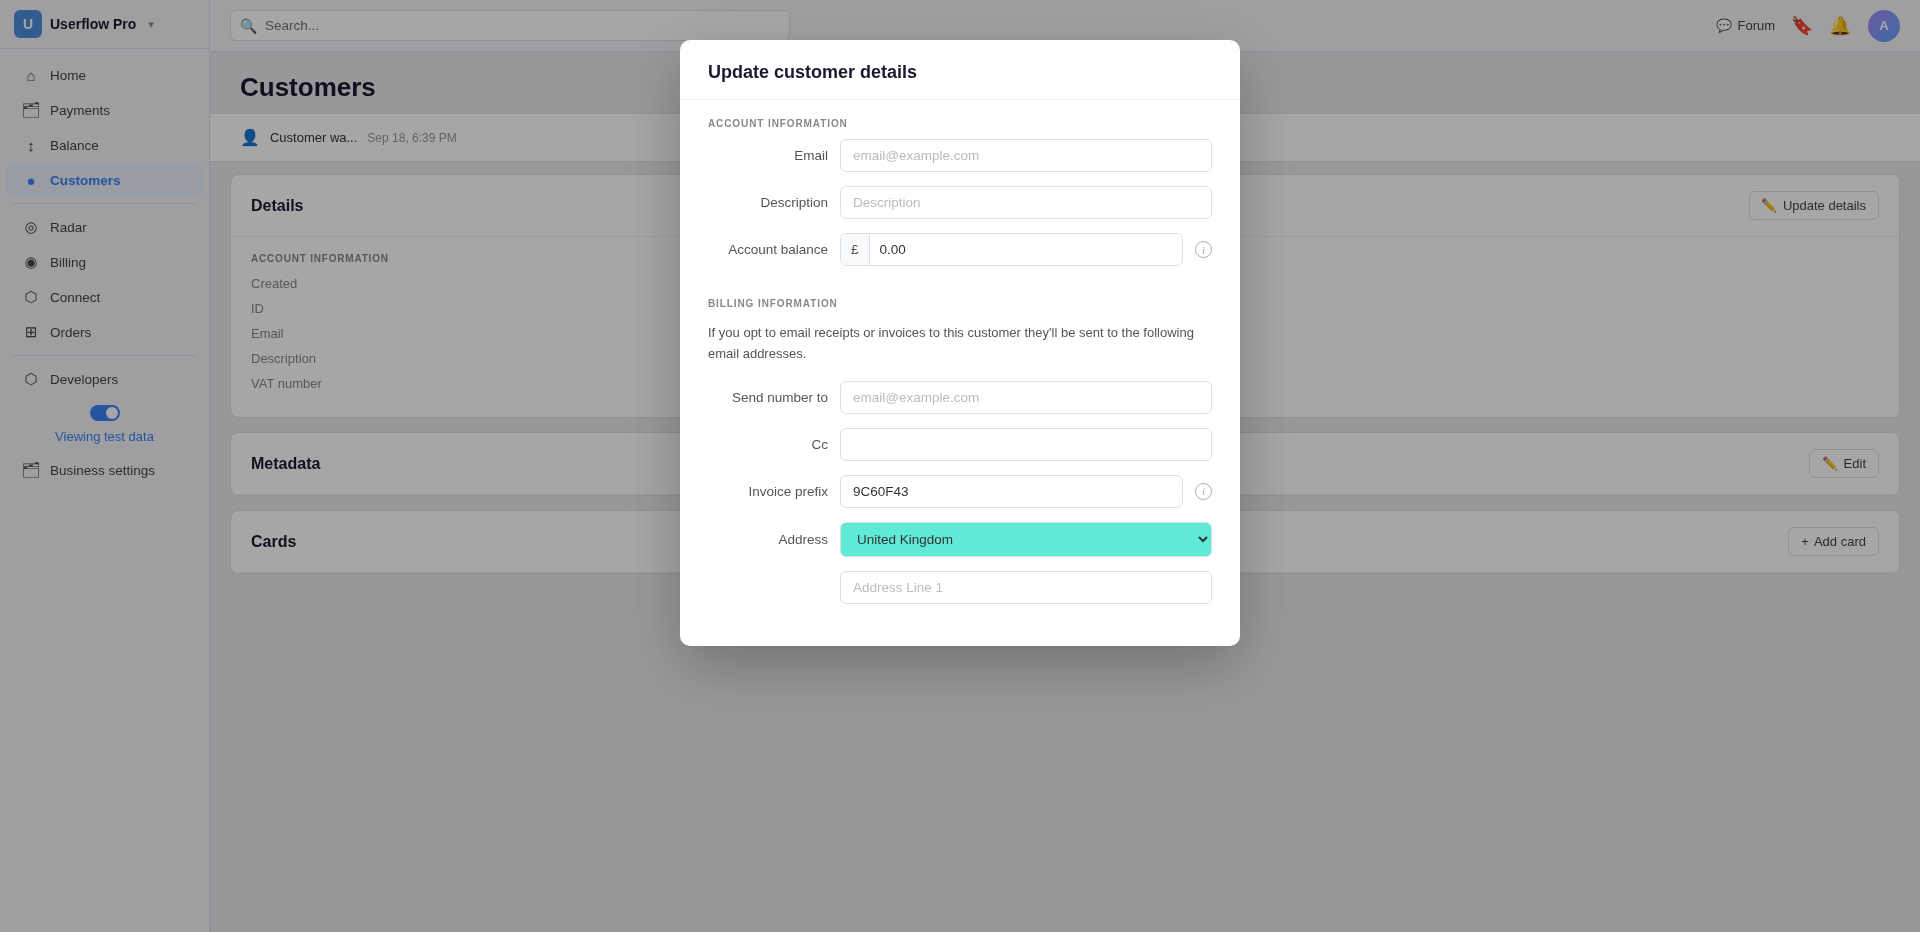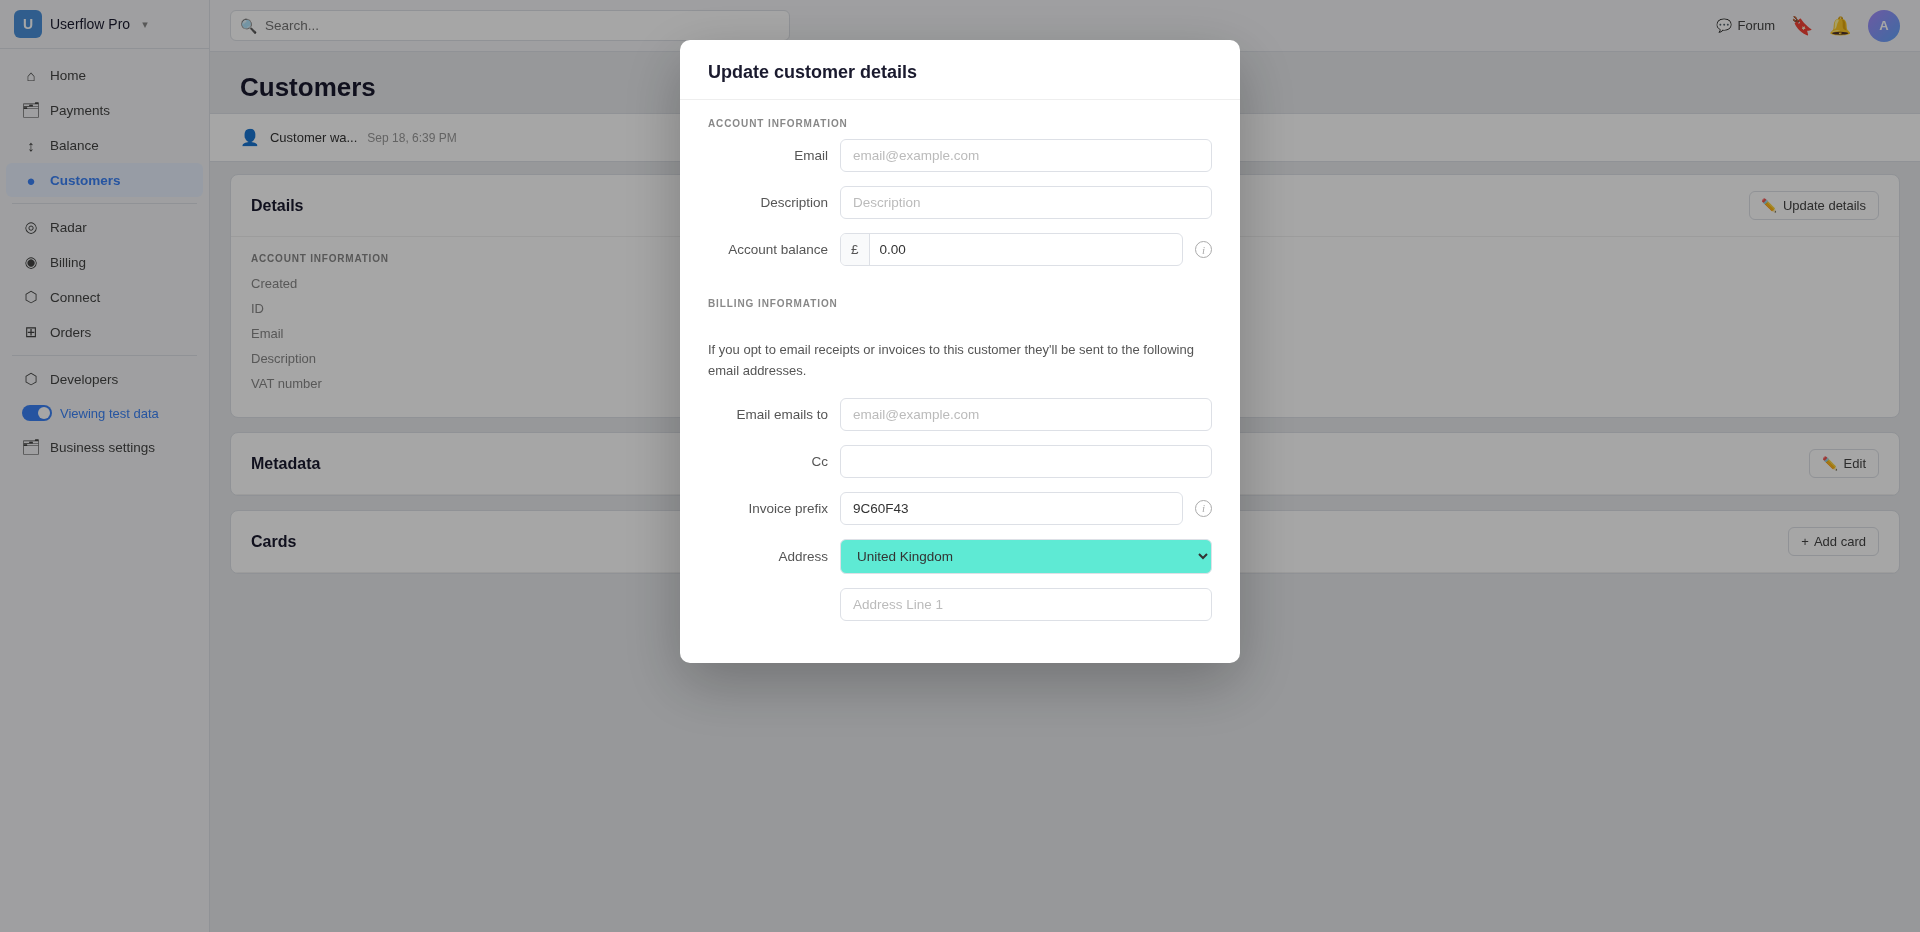--- a/index.html
+++ b/index.html
@@ -23,39 +23,40 @@
       border-bottom: 1px solid #dde0e6;
       cursor: pointer;
     }
     .sidebar-logo {
       width: 28px; height: 28px;
       background: #4a90d9;
       border-radius: 6px;
       display: flex; align-items: center; justify-content: center;
       color: white; font-size: 14px; font-weight: bold;
     }
-    .sidebar-title { font-size: 14px; font-weight: 400; color: #1a1a2e; }
+    .sidebar-title { font-size: 14px; font-weight: 700; color: #1a1a2e; }
     .sidebar-chevron { margin-left: 4px; color: #888; font-size: 11px; }
     .sidebar-nav { padding: 8px 0; flex: 1; }
     .nav-item {
       display: flex; align-items: center; gap: 10px;
       padding: 8px 16px;
       font-size: 13.5px;
       color: #444;
       cursor: pointer;
       border-radius: 6px;
       margin: 1px 6px;
     }
     .nav-item.active { color: #3b82f6; font-weight: 600; background: #e8f0fe; }
     .nav-item .nav-icon { width: 18px; height: 18px; display: flex; align-items: center; justify-content: center; font-size: 15px; }
     .nav-divider { height: 1px; background: #dde0e6; margin: 6px 12px; }
     .viewing-test {
       display: flex; align-items: center; gap: 8px;
       padding: 8px 16px; font-size: 13px; color: #3b82f6; cursor: pointer;
       margin: 1px 6px;
+      flex-direction: column;
     }
     .toggle-switch {
       width: 30px; height: 16px;
       background: #3b82f6; border-radius: 8px;
       position: relative; flex-shrink: 0;
     }
     .toggle-switch::after {
       content: '';
       position: absolute;
       left: 16px; top: 2px;
@@ -291,21 +292,21 @@
       border-radius: 50%;
       font-size: 11px; color: #aaa;
       font-style: italic; font-family: serif;
       cursor: pointer;
     }
     .billing-info-text {
       font-size: 13px;
       color: #555;
       line-height: 1.6;
       margin-bottom: 16px;
-      margin-top: 21px;
+      margin-top: 4px;
     }
     .form-select {
       flex: 1;
       padding: 8px 12px;
       border: 1px solid #dde0e6;
       border-radius: 6px;
       font-size: 13.5px;
       color: #333;
       background: #5eead4;
       outline: none;
@@ -494,21 +495,21 @@
             <span class="input-prefix">£</span>
             <input type="text" value="0.00" style="">
           </div>
           <span class="info-icon">i</span>
         </div>
 
         <span class="form-section-label">BILLING INFORMATION</span>
         <p class="billing-info-text">If you opt to email receipts or invoices to this customer they'll be sent to the following email addresses.</p>
 
         <div class="form-row">
-          <label class="form-label">Email emails to</label>
+          <label class="form-label">Send number to</label>
           <input type="email" class="form-control" placeholder="email@example.com" style="">
         </div>
 
         <div class="form-row">
           <label class="form-label">Cc</label>
           <input type="text" class="form-control" value="" style="">
         </div>
 
         <div class="form-row">
           <label class="form-label">Invoice prefix</label>

